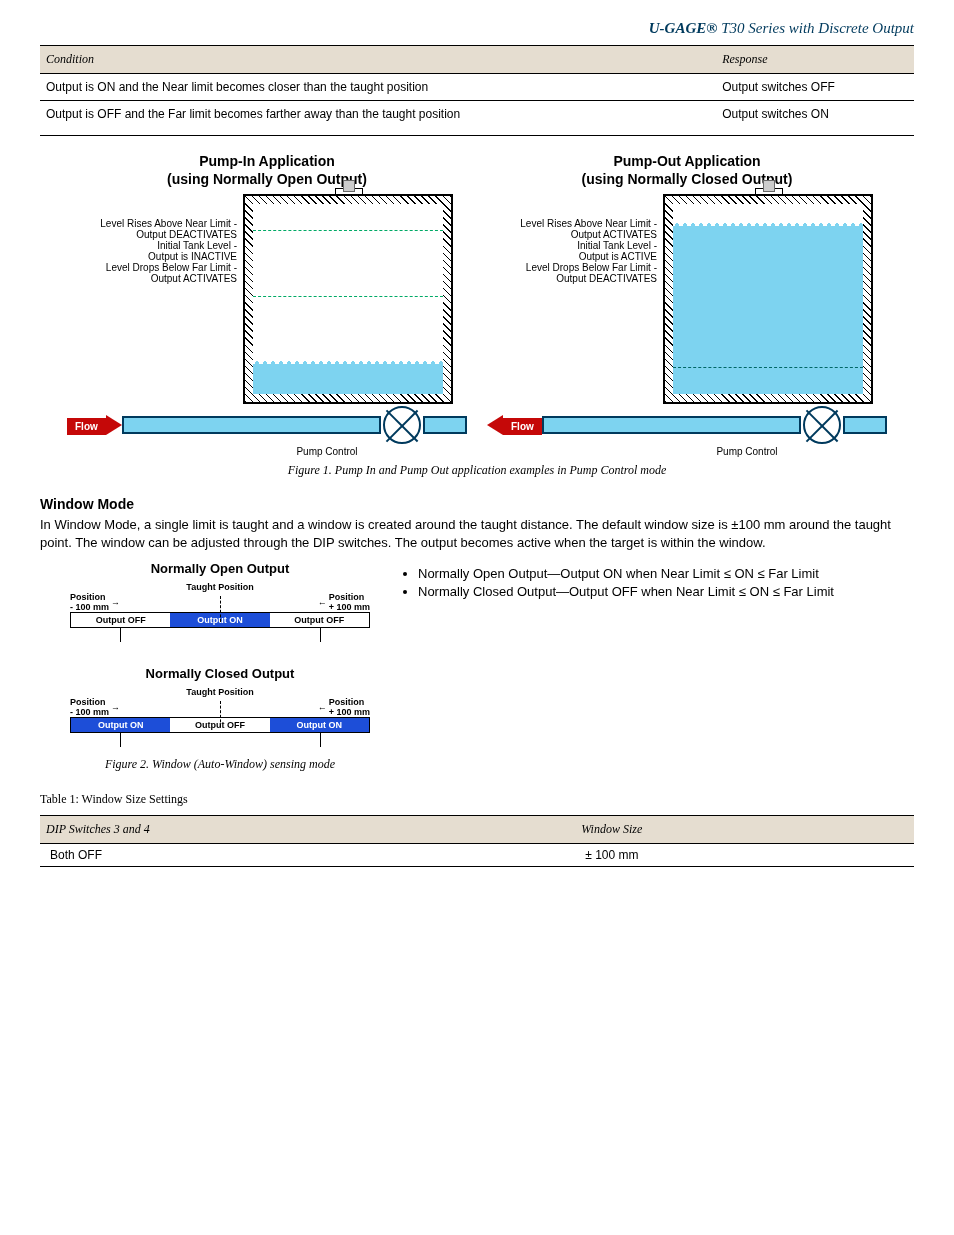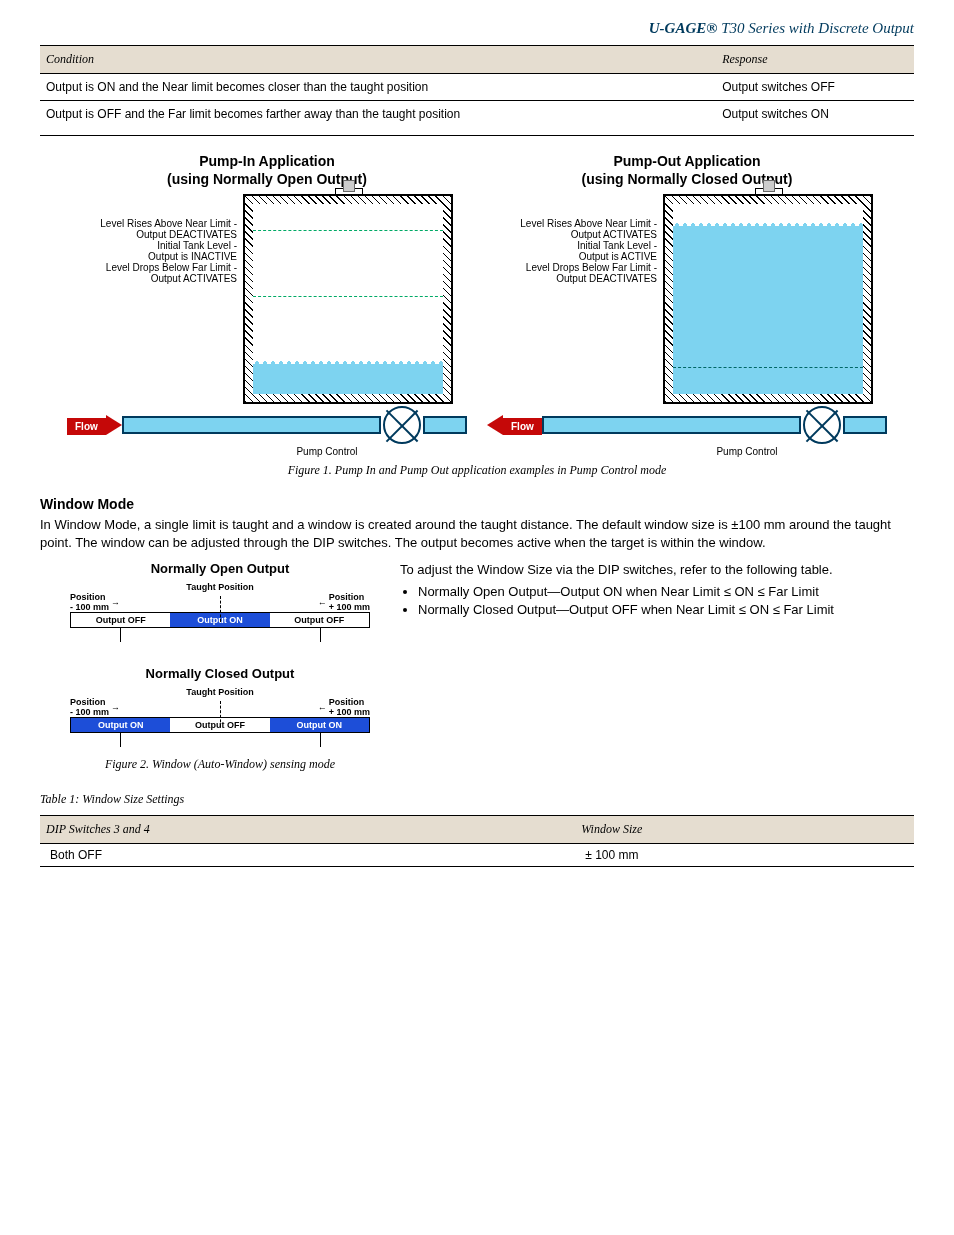--- a/index.html
+++ b/index.html
@@ -230,29 +230,28 @@
           <div></div>
           <div>
             <div class="tick"></div>
           </div>
         </div>
     </div>
     <div class="fig-title" style="margin-top:10px">Figure 2. Window (Auto-Window) sensing mode</div>
   </div>
 
   <div class="modetext">
-    <div>To adjust the Window Size via the DIP switches, refer to the following table.</div>
     <ul>
       <li><span>Normally Open Output—Output ON when</span> <span>Near Limit ≤ ON ≤ Far Limit</span></li>
       <li><span>Normally Closed Output—Output OFF when</span> <span>Near Limit ≤ ON ≤ Far Limit</span></li>
     </ul>
   </div>
 </div>
 
-<div style="font-family:Georgia,serif;font-style:italic;font-size:12px;margin-top:20px">Table 1: Window Size Settings</div>
+<div style="font-family:Georgia,serif;font-size:12px;margin-top:20px">Table 1: Window Size Settings</div>
 <table class="data narrow">
   <tbody>
       <tr>
     <th>DIP Switches 3 and 4</th>
     <th>Window Size</th>
   </tr>
   <tr>
     <td>Both OFF</td>
     <td>± 100 mm</td>
   </tr>

